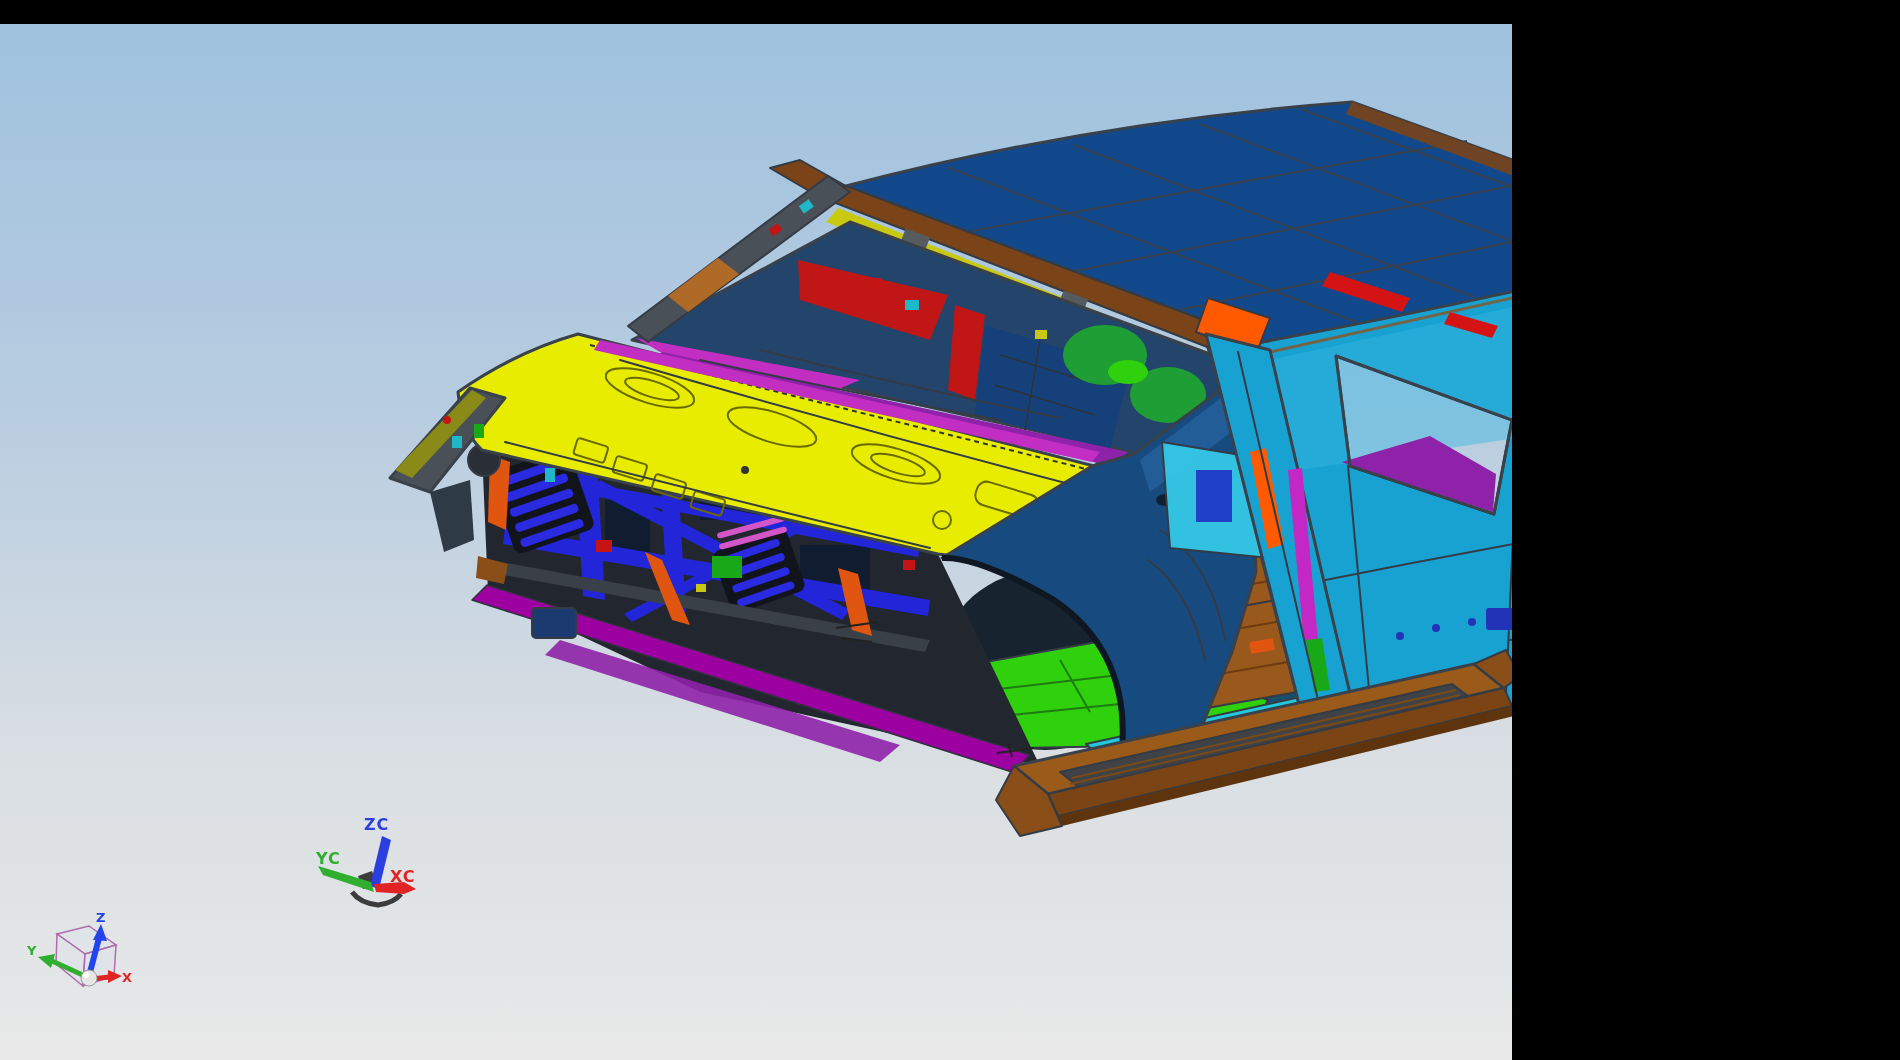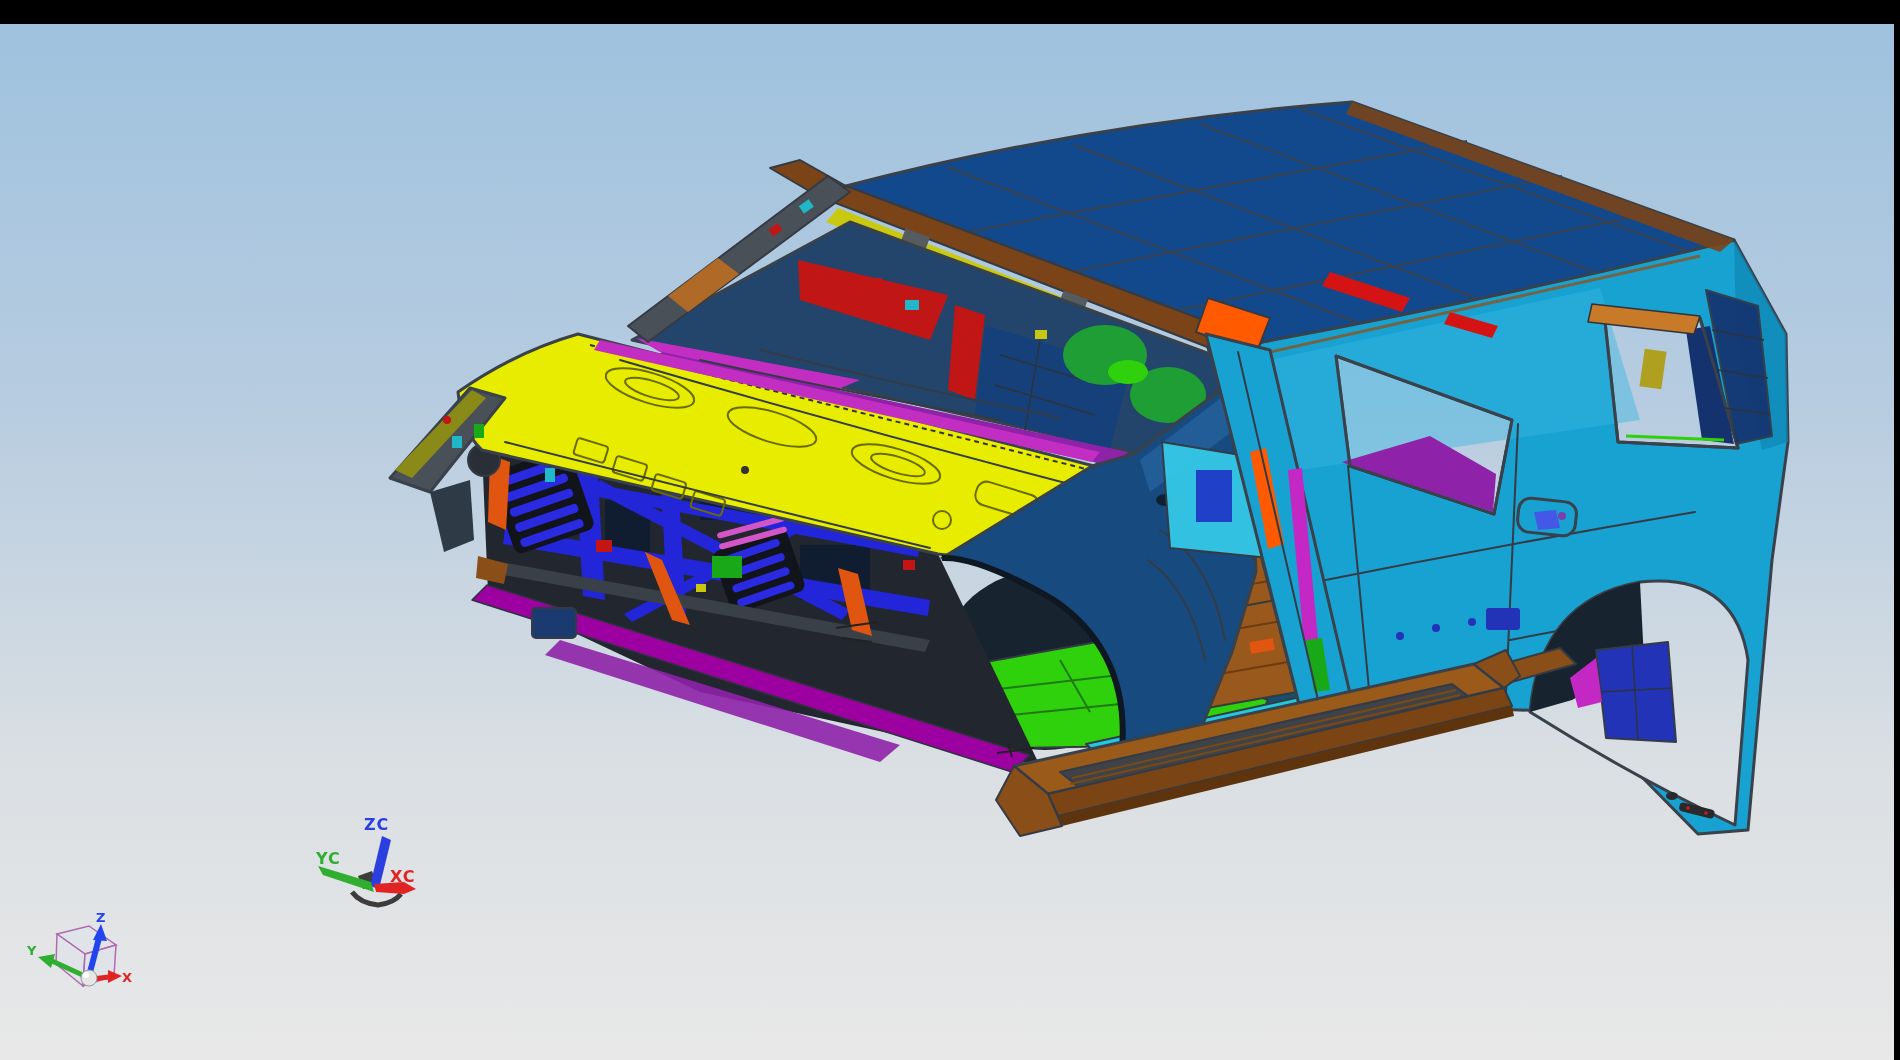--- a/index.html
+++ b/index.html
@@ -1,16 +1,16 @@
 <!DOCTYPE html>
 <html><head>
 <meta charset="utf-8">
 <style>
   html,body{margin:0;padding:0;background:#000;}
-  .stage{position:relative;width:1900px;height:1060px;overflow:hidden;
+  .stage{position:relative;width:1512px;height:1060px;overflow:hidden;
          font-family:"DejaVu Sans","Liberation Sans",sans-serif;}
   svg{display:block}
   .edge3{stroke:#39414b;stroke-width:3;stroke-linejoin:round;stroke-linecap:round;}
   .edge2{stroke:#343b44;stroke-width:2;stroke-linejoin:round;stroke-linecap:round;}
   .edge1{stroke:#2d333b;stroke-width:1.5;stroke-linejoin:round;}
   .nf{fill:none}
   .axis-label{font-family:"DejaVu Sans","Liberation Sans",sans-serif;font-weight:bold;}
   .wcs-label{font-size:16px;letter-spacing:1px;}
   .abs-label{font-size:13px;}
 </style>

